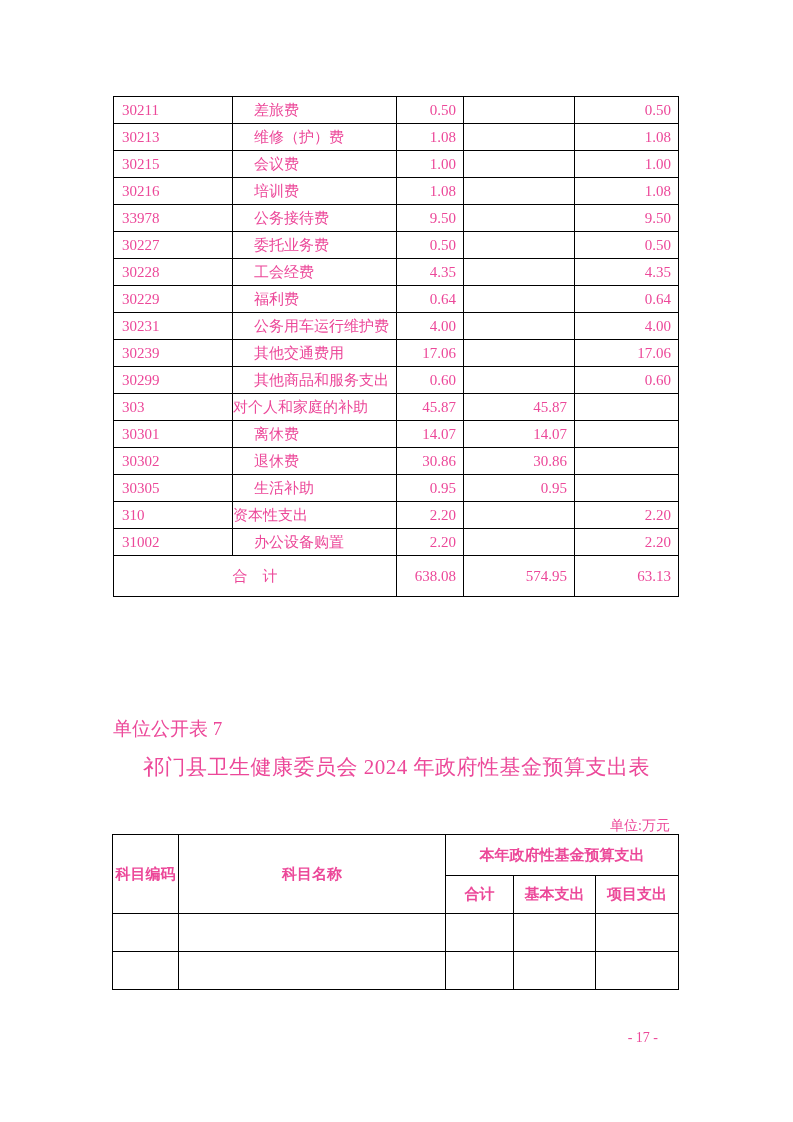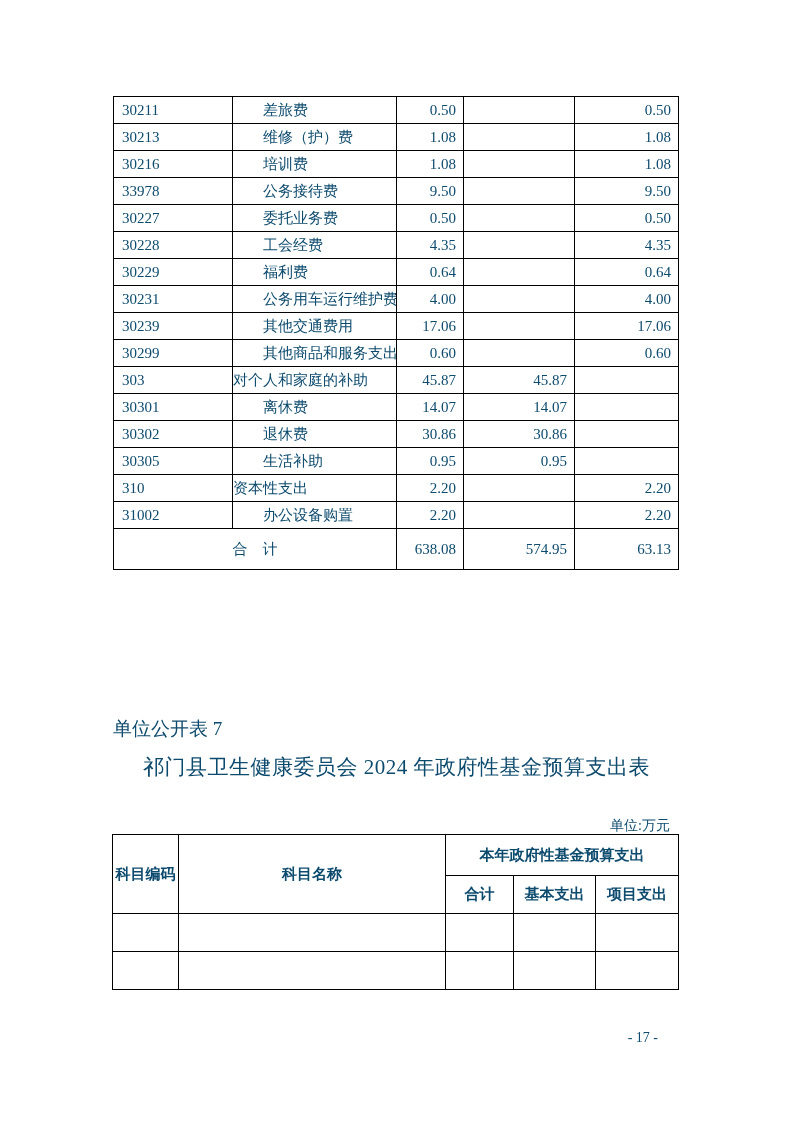--- a/index.html
+++ b/index.html
@@ -2,21 +2,21 @@
 <html><head>
 <meta charset="utf-8">
 <style>
   * { margin: 0; padding: 0; box-sizing: border-box; }
   html, body { background: #ffffff; }
   .page {
     position: relative;
     width: 756px;
     height: 1122px;
     background: #ffffff;
-    color: #0c4a6e;
+    color: #ec4899;
     font-family: "Liberation Serif", "DejaVu Serif", serif;
     overflow: hidden;
   }
   table { border-collapse: collapse; table-layout: fixed; }
 
   
   .expense-table {
     position: absolute;
     left: 113px;
     top: 96px;
@@ -25,21 +25,21 @@
   .expense-table td {
     border: 1px solid #000;
     font-size: 15px;
     height: 27px;
     vertical-align: middle;
     white-space: nowrap;
     overflow: hidden;
   }
   .expense-table td.c-code { padding-left: 8px; }
   .expense-table td.c-name { }
-  .expense-table td.c-name.lvl2 { padding-left: 30px; font-family: Liberation Mono, monospace; }
+  .expense-table td.c-name.lvl2 { padding-left: 21px; font-family: Liberation Mono, monospace; }
   .expense-table td.c-num { text-align: right; padding-right: 7px; }
   .expense-table tr.total-row td { height: 41px; }
   .expense-table td.total-label { text-align: center; padding: 0; }
 
   
   .table-note {
     position: absolute;
     left: 113px;
     top: 716px;
     width: 565px;
@@ -111,20 +111,27 @@
           <td class="c-num">0.50</td>
           <td class="c-num"></td>
           <td class="c-num">0.50</td>
         </tr>
         <tr>
           <td class="c-code">30213</td>
           <td class="c-name lvl2">维修（护）费</td>
           <td class="c-num">1.08</td>
           <td class="c-num"></td>
           <td class="c-num">1.08</td>
+        </tr>
+        <tr>
+          <td class="c-code">30215</td>
+          <td class="c-name lvl2">会议费</td>
+          <td class="c-num">1.00</td>
+          <td class="c-num"></td>
+          <td class="c-num">1.00</td>
         </tr>
         <tr>
           <td class="c-code">30216</td>
           <td class="c-name lvl2">培训费</td>
           <td class="c-num">1.08</td>
           <td class="c-num"></td>
           <td class="c-num">1.08</td>
         </tr>
         <tr>
           <td class="c-code">33978</td>

